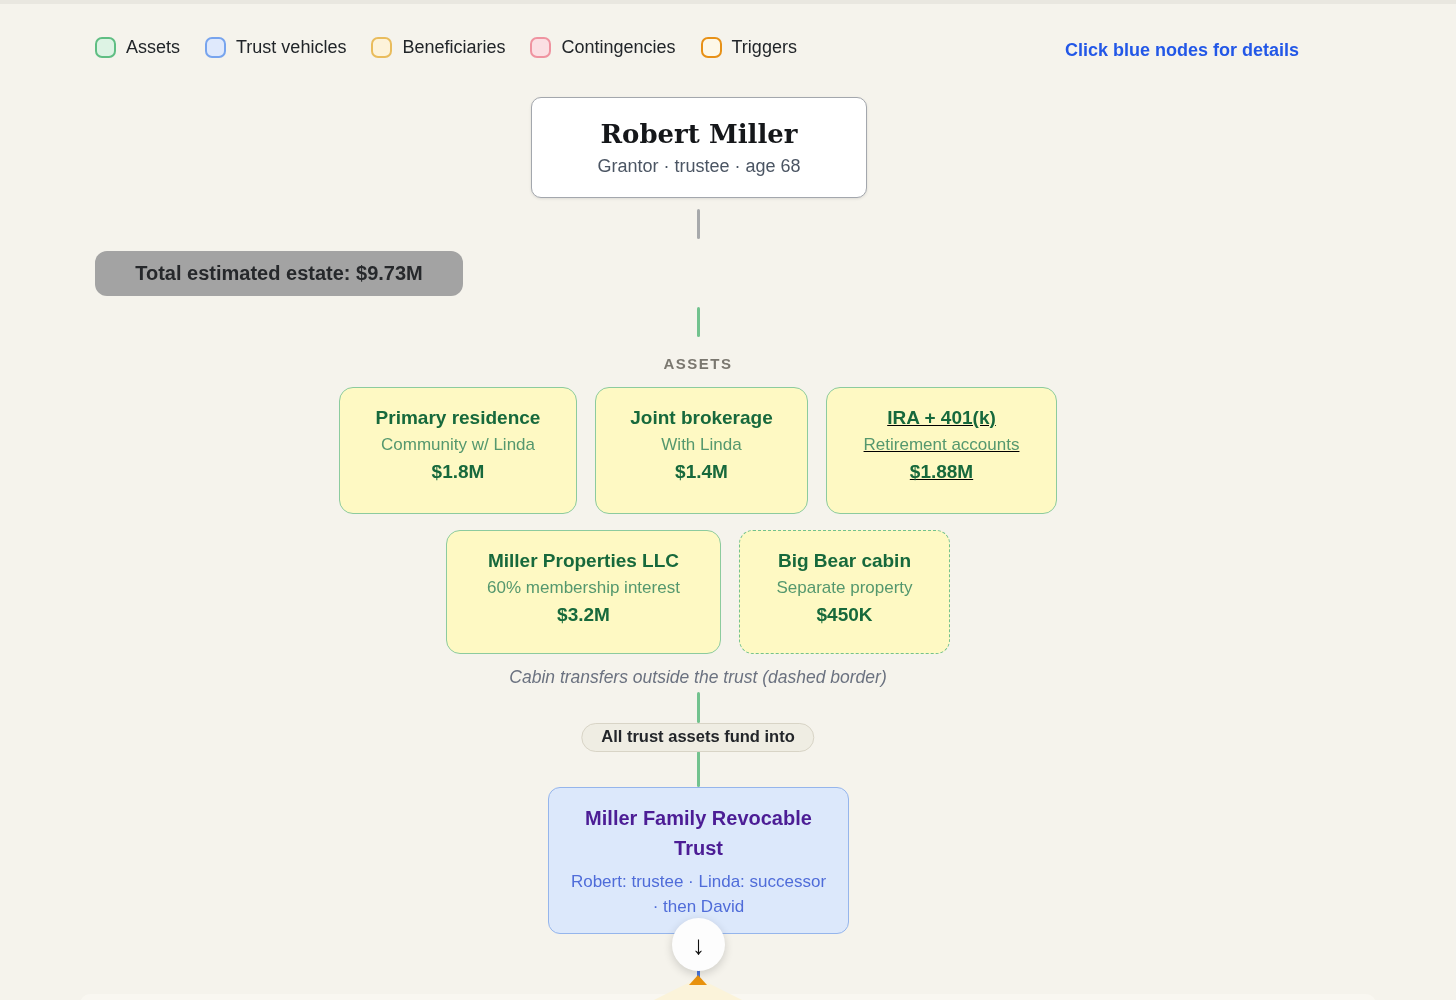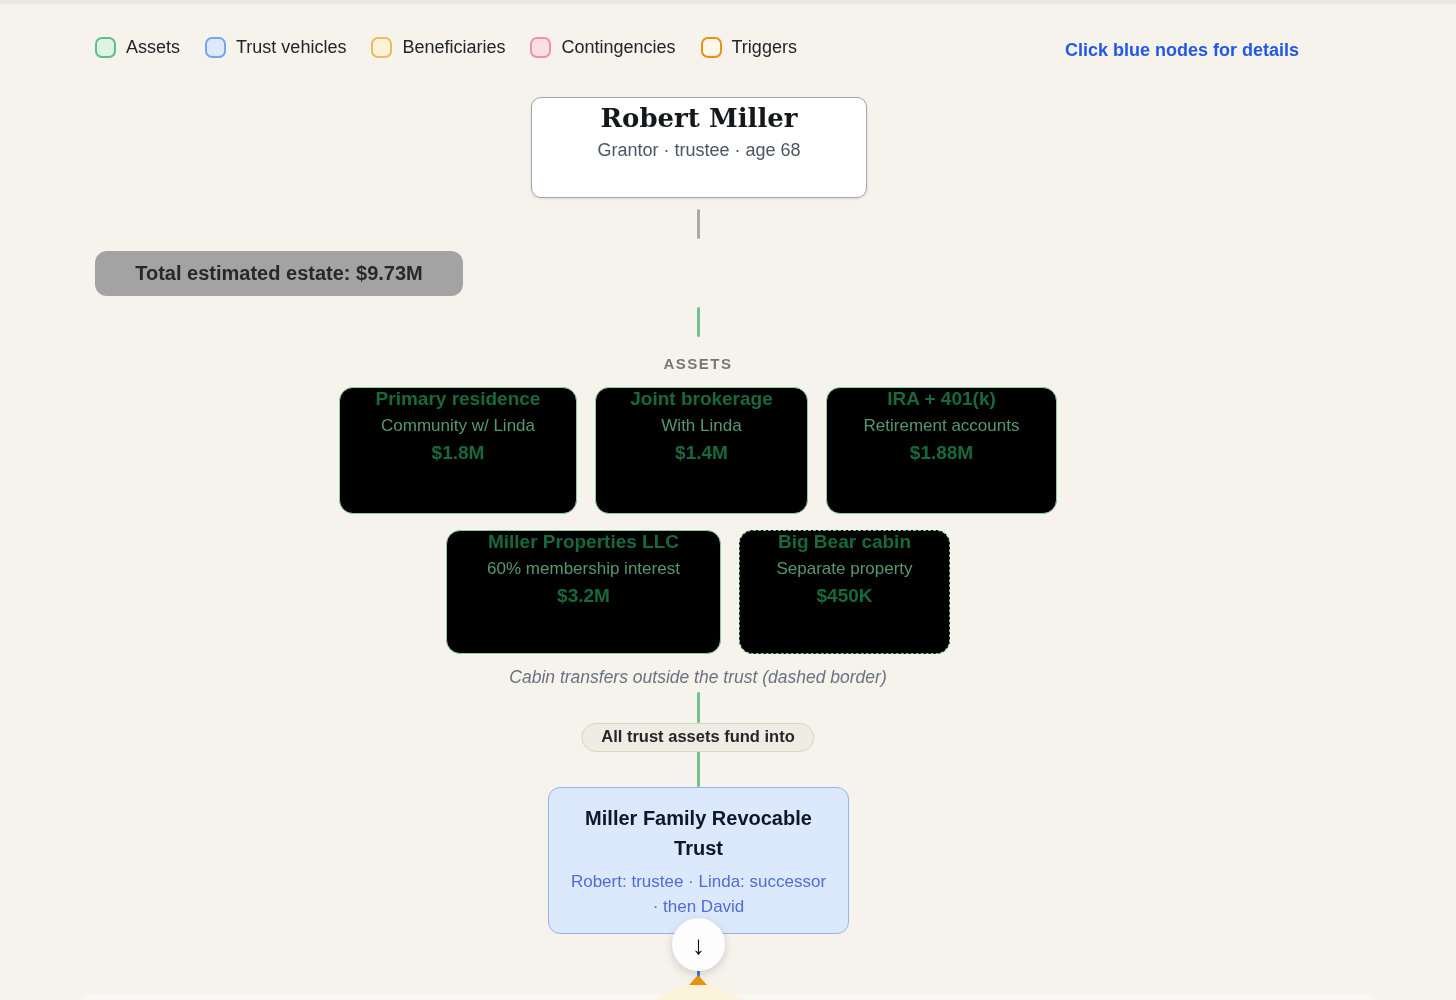--- a/index.html
+++ b/index.html
@@ -10,21 +10,21 @@
   }
   
   .legend { position:absolute; left:95px; top:33px; display:flex; gap:25px; align-items:center; }
   .legend-item { display:flex; gap:10px; align-items:center; font-size:18px; color:#212529; }
   .swatch { width:21px; height:21px; border-radius:7px; border:2px solid #999; background:#eee; flex:0 0 auto; }
   .hint-link { position:absolute; top:36px; left:1065px; font-size:18px; font-weight:700; color:#2257e7; cursor:pointer; }
   
   .grantor {
     position:absolute; left:531px; top:93px; width:336px; height:101px;
     background:#ffffff; border:1.5px solid #a3a7ad; border-radius:10px;
-    box-shadow:0 1px 3px rgba(0,0,0,.10); text-align:center; padding-top:5px;
+    box-shadow:0 1px 3px rgba(0,0,0,.10); text-align:center; padding-top:21px;
   }
   .grantor-name { font-family:"DejaVu Serif", serif; font-weight:700; font-size:26px; color:#15171a; }
   .grantor-sub { margin-top:7px; font-size:18px; color:#4b5563; }
   
   .conn { position:absolute; left:697px; width:3px; border-radius:2px; }
   .conn-gray  { top:205px; height:30px; background:#a7a9ab; }
   .conn-green1{ top:303px; height:30px; background:#72c28e; }
   .conn-green2{ top:688px; height:31px; background:#72c28e; }
   .conn-green3{ top:747px; height:36px; background:#72c28e; }
   .conn-blue  { top:959px; height:15px; background:#4a78e0; width:3px; z-index:2; }
@@ -34,42 +34,42 @@
     background:#a3a3a3; border-radius:12px; display:flex; align-items:center; justify-content:center;
     font-size:20px; font-weight:600; color:#26282b;
   }
   .centered { position:absolute; left:698px; transform:translateX(-50%); white-space:nowrap; }
   .assets-label { top:351px; font-size:15px; font-weight:700; letter-spacing:1.5px; color:#7a776f; }
   
   .cards-row { position:absolute; left:698px; transform:translateX(-50%); display:flex; gap:18px; }
   .row1 { top:383px; }
   .row2 { top:526px;border-radius:14px; }
   .asset-card {
-    background:#000000; border:1.5px solid #8ccb9e; border-radius:14px;
-    text-align:center; height:127px;
+    background:#fef9c3; border:1.5px solid #8ccb9e; border-radius:14px;
+    text-align:center; padding-top:19px; height:127px;
   }
   .row2 .asset-card { height:124px; }
   .asset-card.dashed { border:1.5px dashed #73c28c; }
-  .w1{width:238px;} .w2{width:213px;} .w3{width:231px;} .w4{width:263px;} .w5{width:275px;} .w6{width:211px;}
+  .w1{width:238px;} .w2{width:213px;} .w3{width:231px;text-decoration:underline;} .w4{width:263px;} .w5{width:275px;} .w6{width:211px;}
   .asset-title { font-size:19px; font-weight:700; color:#17693c; }
   .asset-sub   { margin-top:6px; font-size:17px; color:#55986e; }
   .asset-value { margin-top:6px; font-size:19px; font-weight:700; color:#17693c; }
   .caption { top:663px; font-style:italic; font-size:17.5px; color:#6b7280; }
   
   .pill {
     top:719px; background:#efede3; border:1px solid #d8d4c6; border-radius:999px;
     padding:3px 19px 5px; font-size:16.5px; font-weight:600; color:#23262a;
   }
   
   .trust {
     position:absolute; left:548px; top:783px; width:301px; height:147px;
     background:#dce8fb; border:1.5px solid #95b5ec; border-radius:12px;
     text-align:center; padding:15px 20px; cursor:pointer; z-index:1;
   }
-  .trust-title { font-size:20px; font-weight:700; color:#0f172a; line-height:1.5; white-space:normal; }
+  .trust-title { font-size:20px; font-weight:700; color:#4c1d95; line-height:1.5; white-space:normal; }
   .trust-sub { margin-top:7px; font-size:17px; color:#4f6cd9; line-height:1.45; white-space:normal; }
   
   .scroll-btn {
     position:absolute; left:672px; top:914px; width:53px; height:53px; border-radius:50%;
     background:#fdfdfd; box-shadow:0 3px 10px rgba(0,0,0,.16);
     display:flex; align-items:center; justify-content:center; z-index:5; cursor:pointer;
   }
   .scroll-btn span { font-size:26px; color:#111; line-height:1; }
   
   .bottom-panel { position:absolute; left:80px; top:990px; width:1296px; height:10px;

